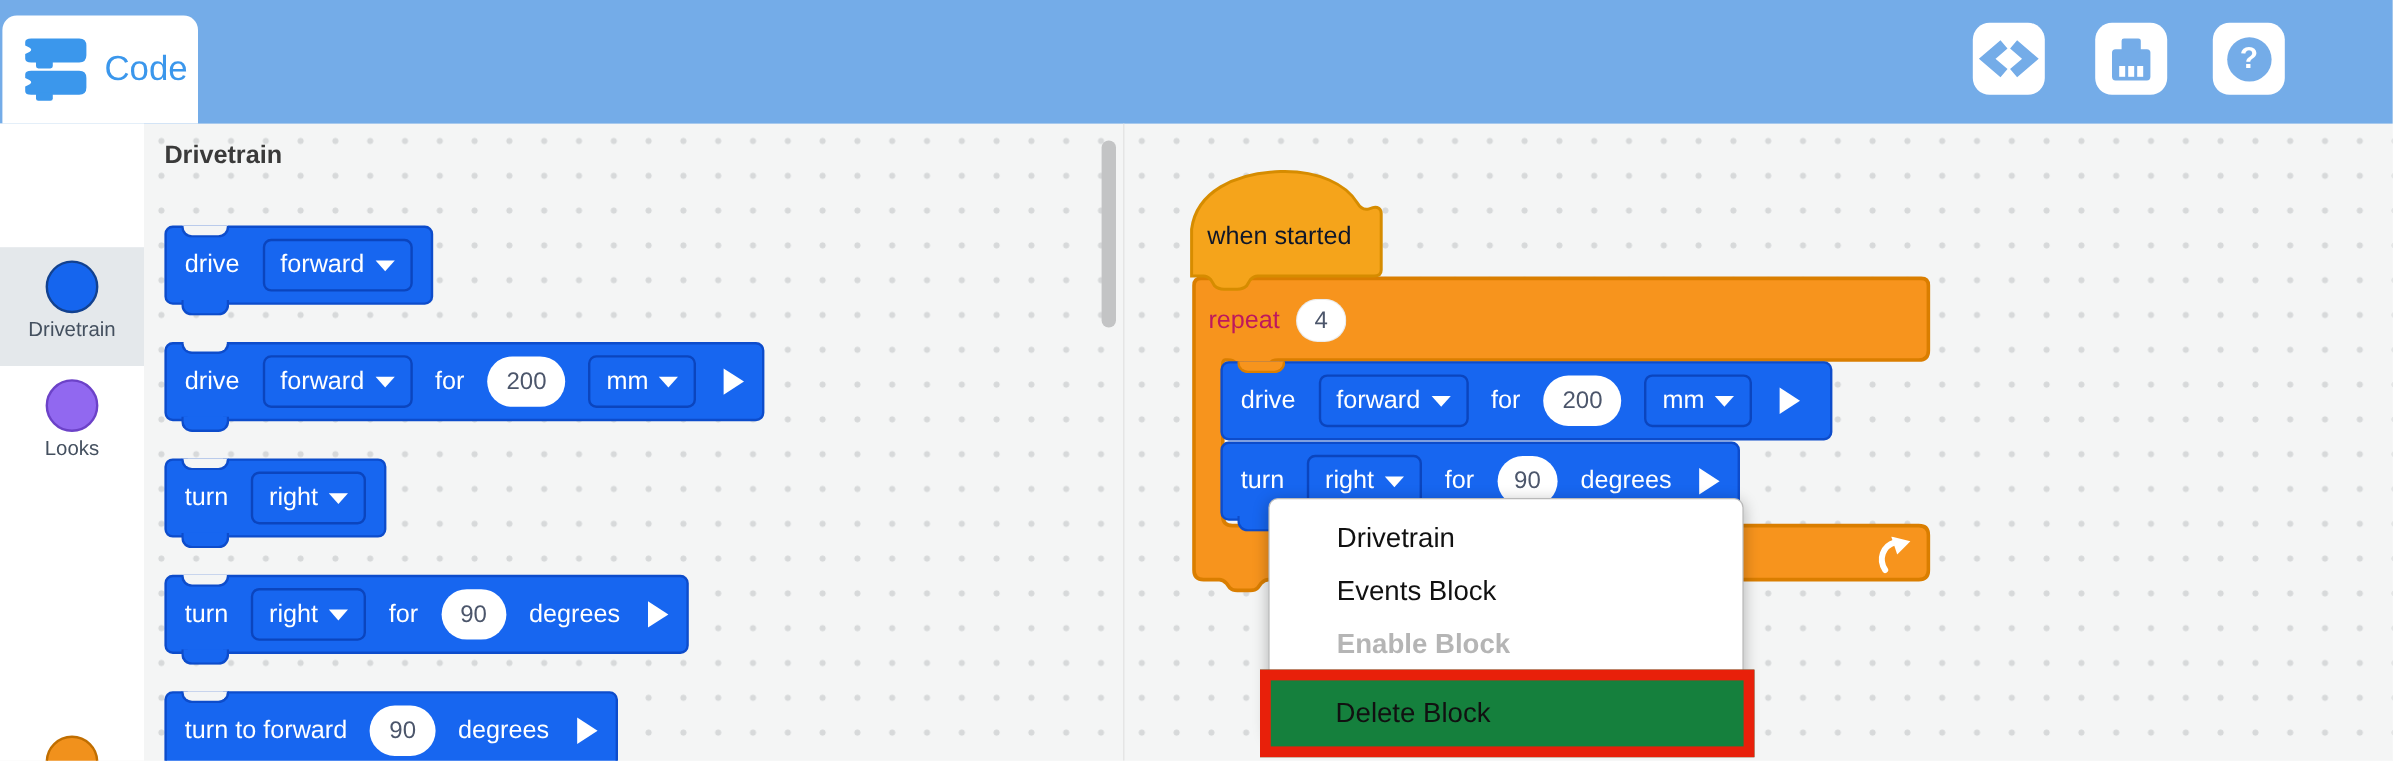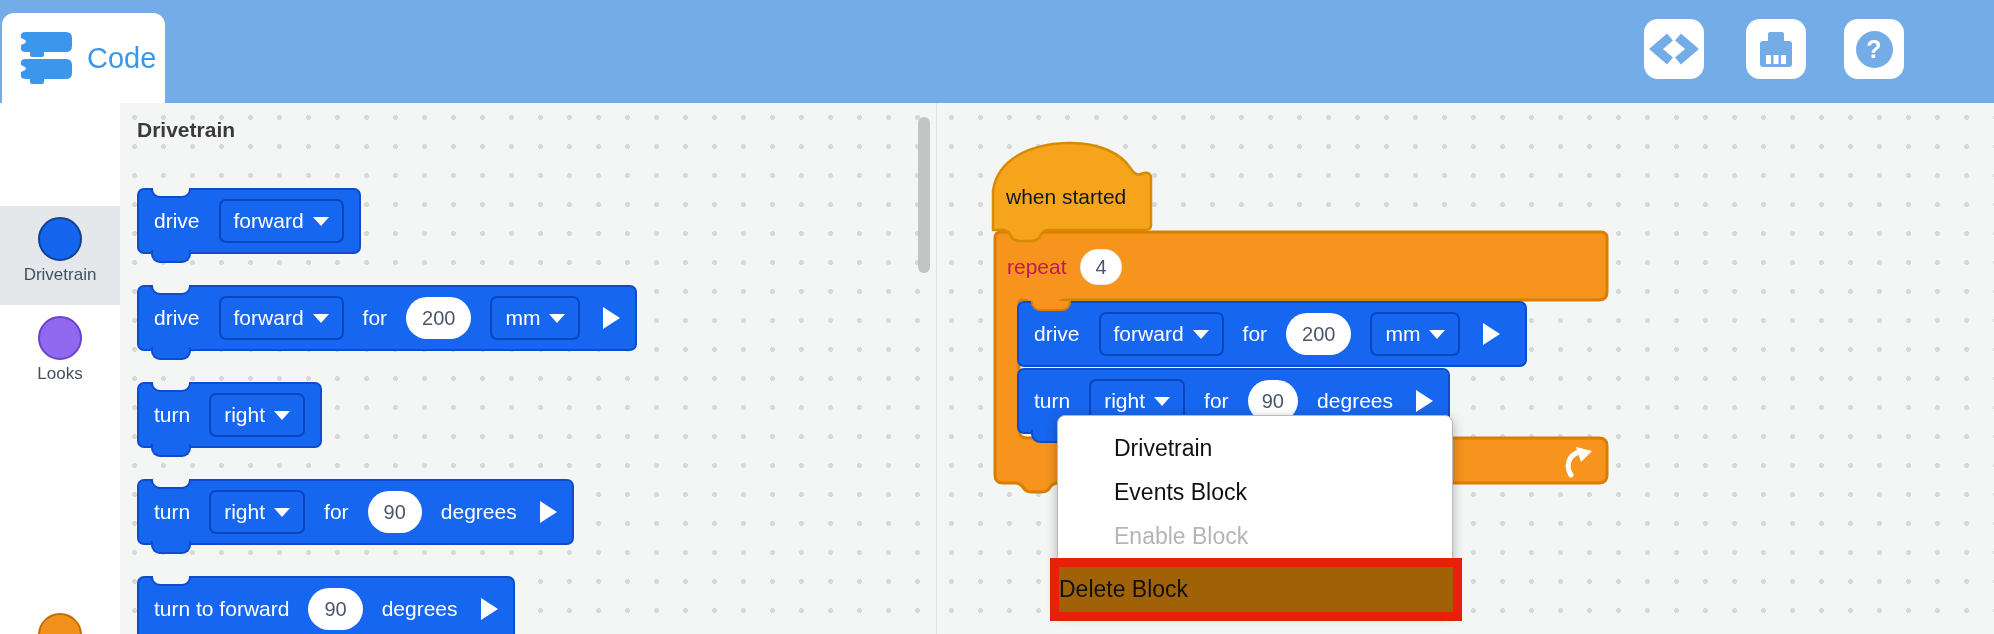--- a/index.html
+++ b/index.html
@@ -72,23 +72,23 @@
   .repeat-count{position:absolute;left:1080px;top:249px;width:42px;height:36px;background:#fff;
         border-radius:99px;color:var(--input_text);font-size:20px;display:flex;align-items:center;
         justify-content:center;z-index:3;border:1px solid rgba(0,0,0,0.08);}
   .loop-arrow{position:absolute;left:1564px;top:447px;z-index:3;}
 
   
   .menu{position:absolute;left:1057px;top:415px;width:396px;height:198px;background:#fff;
         border:1px solid #b9b9b9;border-radius:8px;box-shadow:0 3px 12px rgba(0,0,0,.28);
         z-index:10;padding-top:10px;}
   .menu-item{height:44px;display:flex;align-items:center;padding-left:56px;font-size:23px;color:#111;}
-  .menu-item.disabled{color:var(--menu_disabled);}
-  .redbox{position:absolute;left:1050px;top:558px;width:412px;height:63px;background:#a16207;
-        border:9px solid var(--red);display:flex;align-items:center;
+  .menu-item.disabled{color:var(--menu_disabled);font-weight:bold;}
+  .redbox{position:absolute;left:1050px;top:558px;width:412px;height:73px;background:#15803d;
+        border:9px solid var(--red);display:flex;align-items:center;padding-left:54px;
         font-size:23px;color:#111;z-index:11;}
 </style>
 </head>
 <body>
 
 <div class="app">
 
   <div class="header">
     <div class="tab">
       <svg width="56" height="54" viewBox="0 0 56 54">

